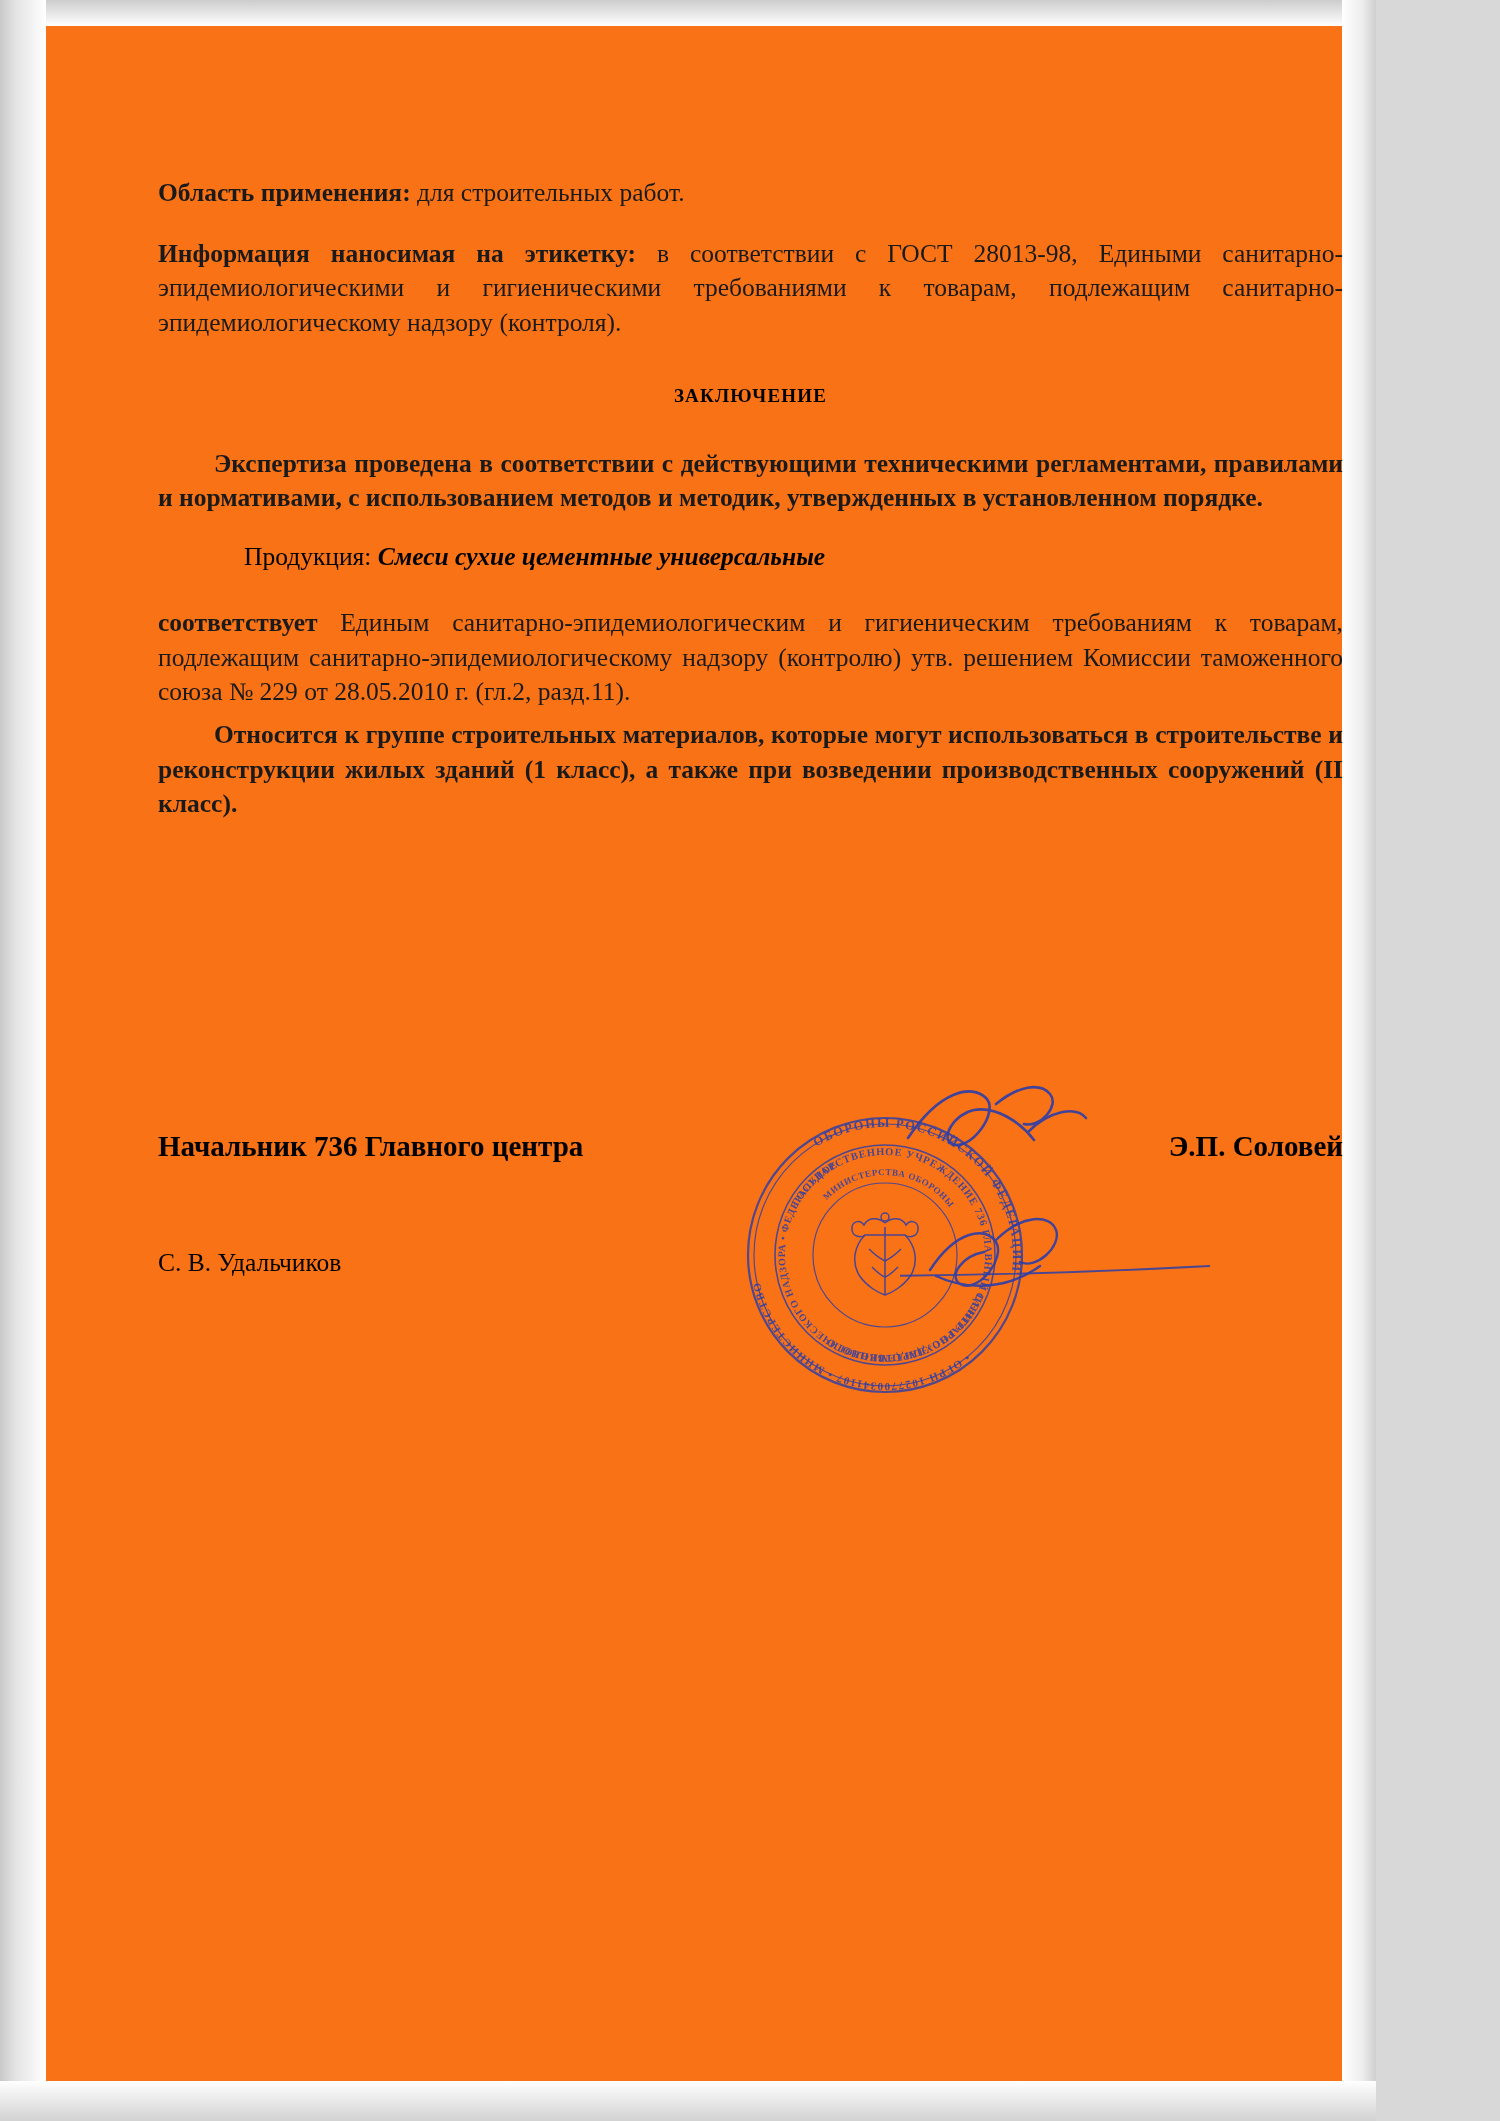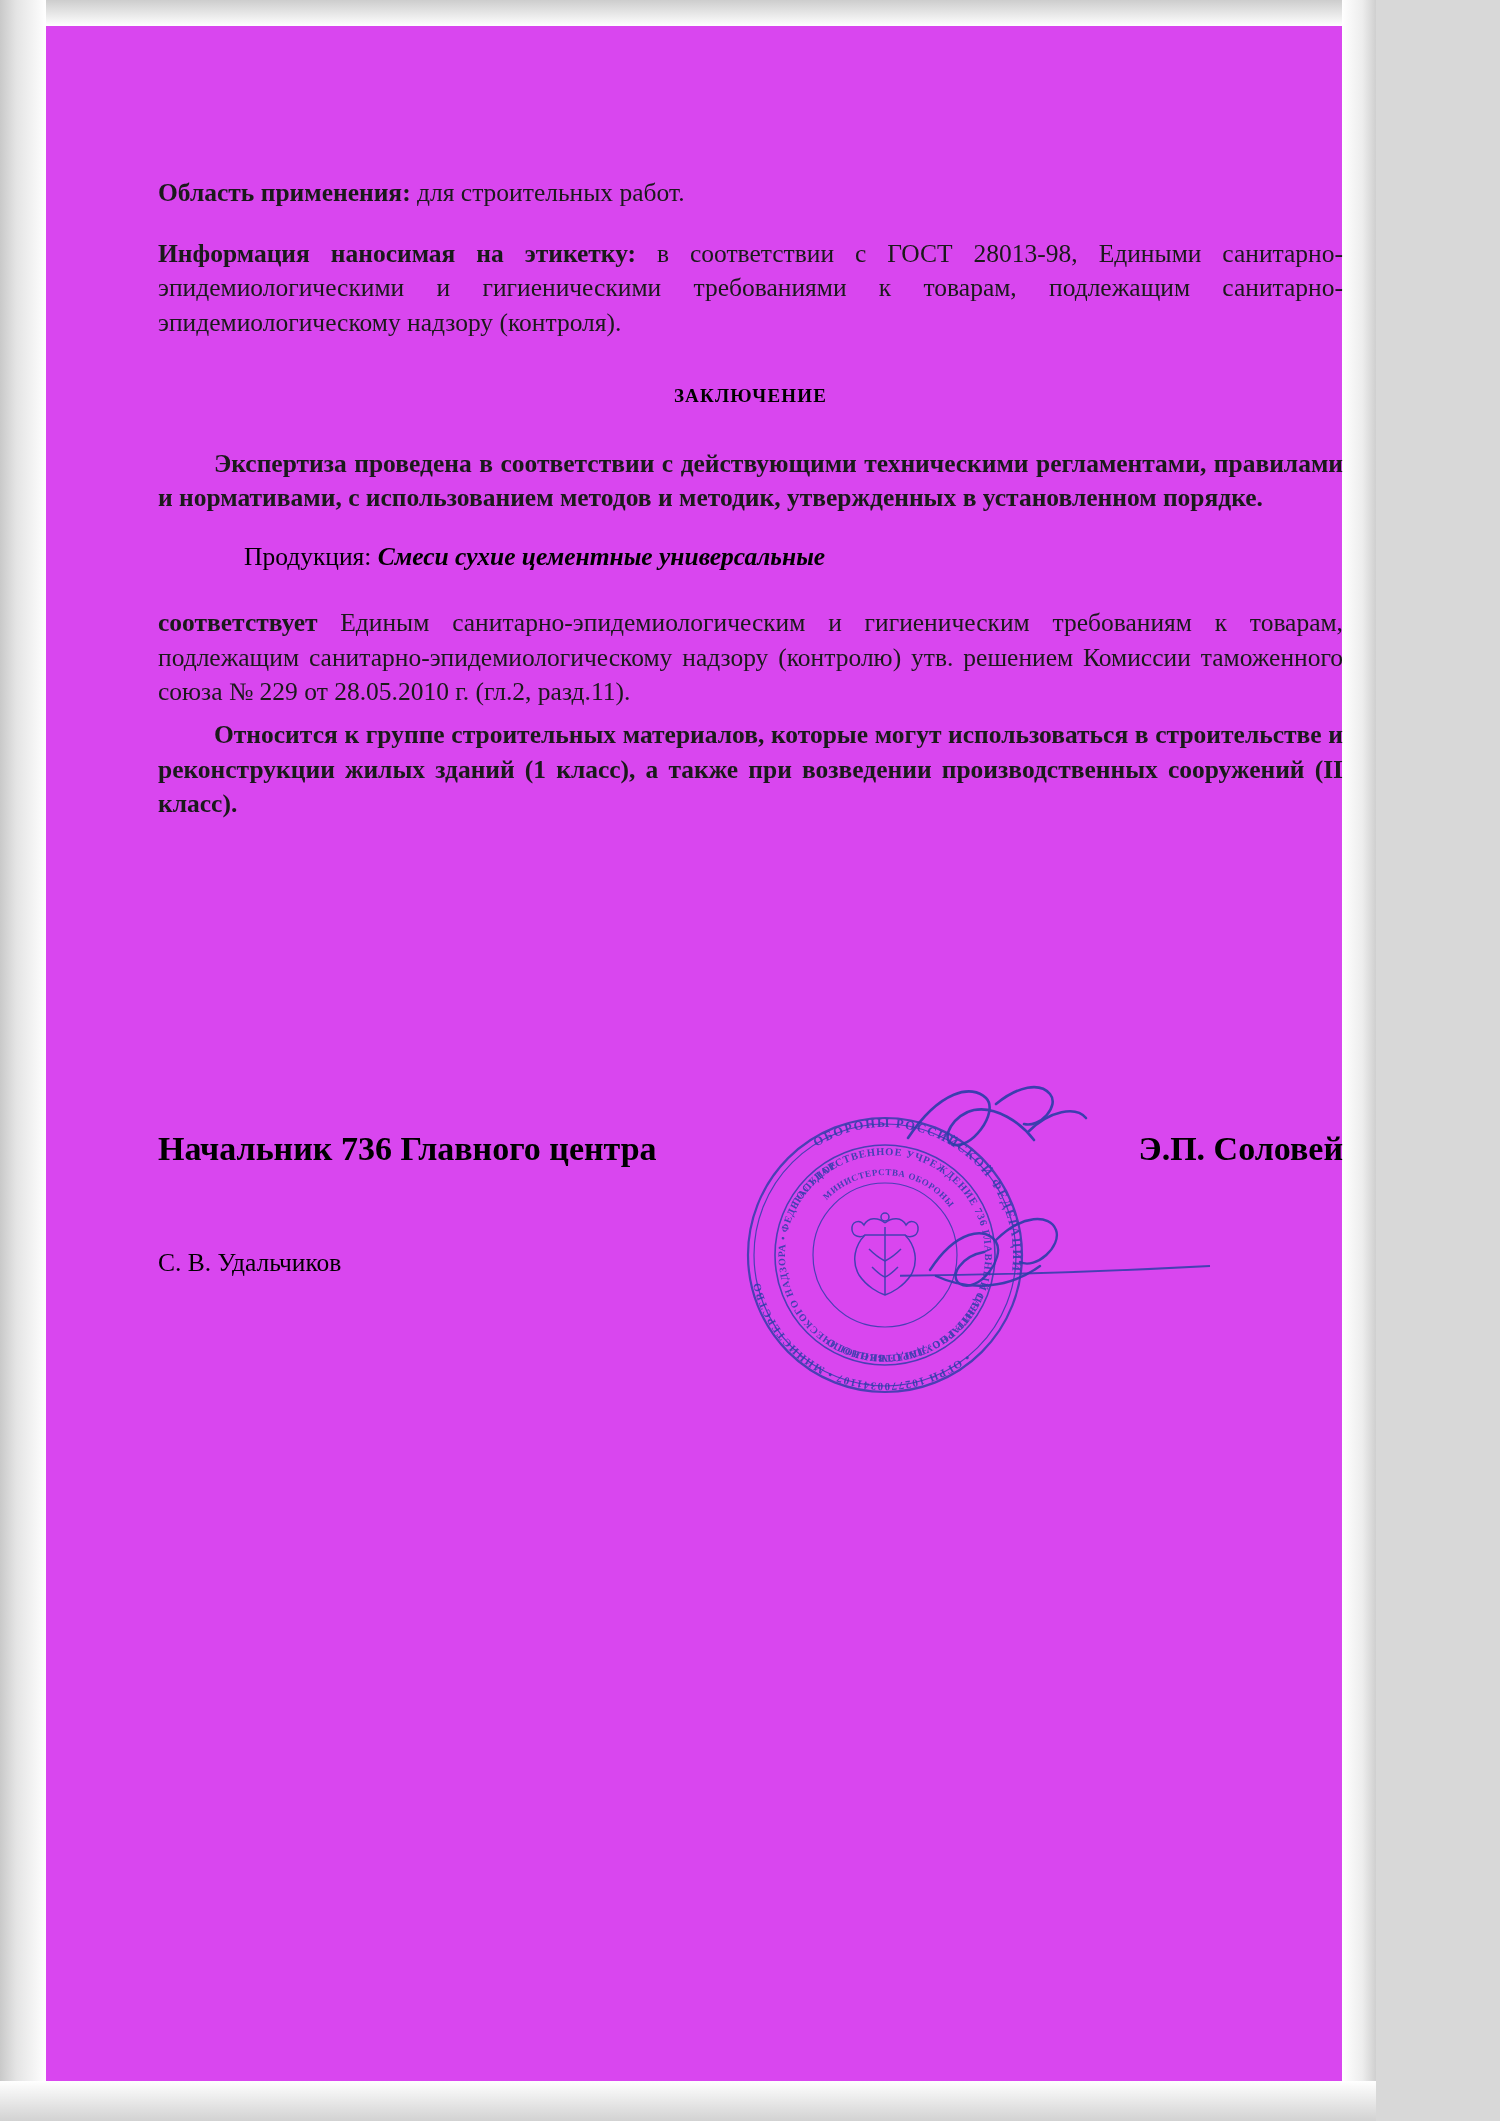--- a/index.html
+++ b/index.html
@@ -7,21 +7,21 @@
     padding: 0;
     background: #d8d8d8;
   }
   body {
     font-family: "Liberation Serif", serif;
   }
   .page {
     position: relative;
     width: 1376px;
     height: 2121px;
-    background: #d946ef;
+    background: #f97316;
     overflow: hidden;
     box-sizing: border-box;
   }
   
   .scan-shade-left {
     position: absolute;
     left: 0; top: 0;
     width: 46px; height: 100%;
     background: linear-gradient(to right, #c9c9c9 0%, #e4e4e4 35%, #ffffff 100%);
     pointer-events: none;
@@ -86,21 +86,21 @@
     position: absolute;
     left: 158px;
     top: 1130px;
     width: 1185px;
   }
   .sig-row {
     position: relative;
     display: flex;
     justify-content: space-between;
     align-items: flex-start;
-    font-size: 34px;
+    font-size: 29px;
   }
   .sig-title { font-weight: bold; }
   .sig-name { font-weight: bold; white-space: nowrap; }
   .expert-block {
     position: absolute;
     left: 158px;
     top: 1245px;
     width: 1185px;
     font-size: 25.5px;
     line-height: 1.42;

